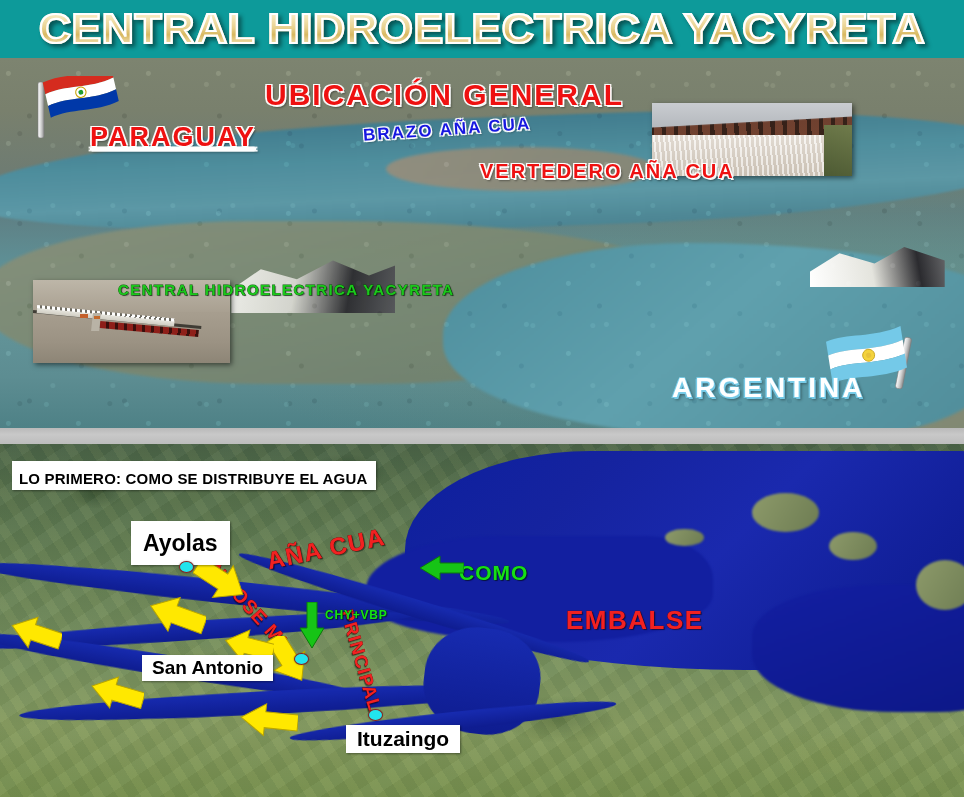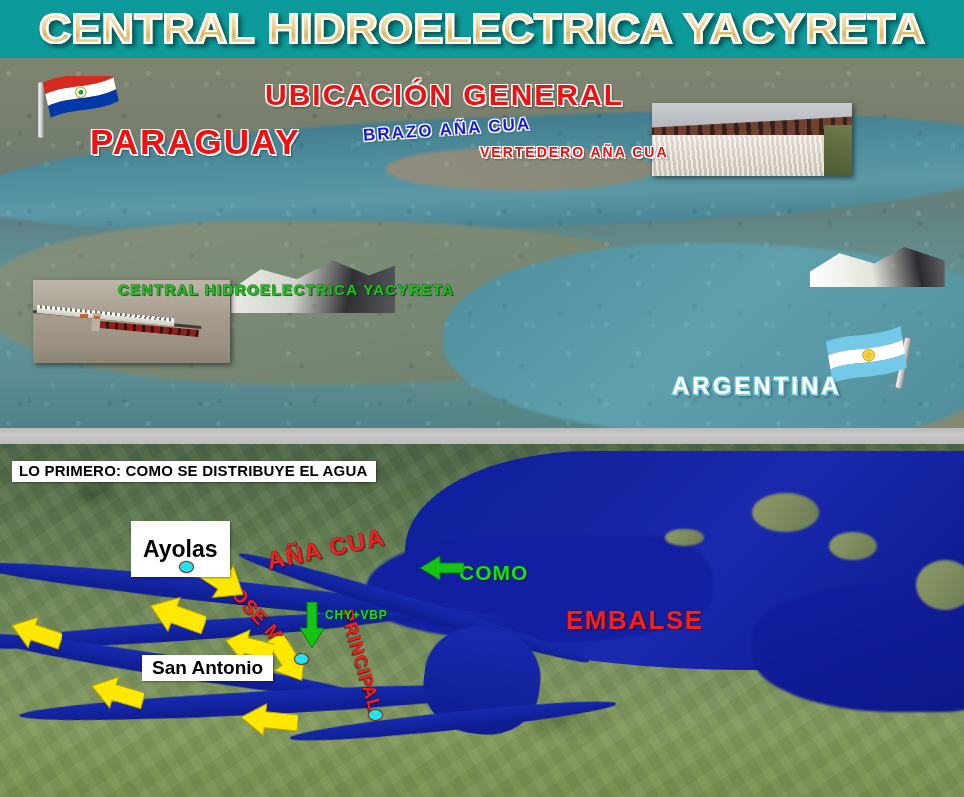--- a/index.html
+++ b/index.html
@@ -288,49 +288,49 @@
     -webkit-text-stroke: 1.3px #7fd4f0;
     paint-order: stroke fill;
     text-shadow:
        1.6px 1.6px 0 rgba(120,205,235,.95),
       -1.4px 1.4px 0 rgba(120,205,235,.8),
        2.6px 2.6px 3px rgba(0,0,0,.4);
     letter-spacing: 3px;
   }
 
   #lbl-ubicacion { left: 265px; top: 62px; font-size: 30px; margin-top: 16px; }
-  #lbl-paraguay  { left: 90px;  top: 122px; font-size: 35px; }
+  #lbl-paraguay  { left: 90px;  top: 122px; font-size: 27px; text-decoration: underline; }
   #lbl-brazo     { left: 363px; top: 120px; font-size: 17px;
                    transform: rotate(-4deg); }
-  #lbl-vertedero { left: 480px; top: 144px; font-size: 14px; }
+  #lbl-vertedero { left: 480px; top: 160px; font-size: 20px; }
   #lbl-central   { left: 118px; top: 281px; font-size: 15px;
                    color:#1bc81b; -webkit-text-stroke:.8px #0a5c0a;
                    paint-order: stroke fill; letter-spacing:1.4px;
                    text-shadow: 1.2px 1.2px 1px rgba(0,0,0,.5); }
-  #lbl-argentina { left: 672px; top: 372px; font-size: 24px; }
+  #lbl-argentina { left: 672px; top: 372px; font-size: 28px; }
 
   
   .flag { position: absolute; z-index: 25; }
   #flag-py { left: 36px; top: 76px; width: 88px; height: 62px; }
   #flag-ar { left: 824px; top: 325px; width: 92px; height: 64px; }
 
   
   .boxlabel {
     position: absolute; z-index: 32;
     background: #ffffff;
     color: #000000;
     font-weight: bold;
     font-family: "Liberation Sans", sans-serif;
     white-space: nowrap;
     line-height: 1.15;
     box-shadow: 1px 1px 2px rgba(0,0,0,.4);
   }
-  #box-primero   { left: 12px;  top: 461px; font-size: 15px; padding: 1px 9px 3px 7px;
+  #box-primero   { left: 12px;  top: 461px; font-size: 15px; padding: 9px 9px 3px 7px;
                    letter-spacing: .2px; }
-  #box-ayolas    { left: 131px; top: 521px; font-size: 23px; padding: 15px 12px; }
+  #box-ayolas    { left: 131px; top: 521px; font-size: 23px; padding: 9px 12px; }
   #box-sanantonio{ left: 142px; top: 655px; font-size: 19px; padding: 2px 10px; }
   #box-ituzaingo { left: 346px; top: 725px; font-size: 21px; padding: 2px 11px; }
 
   .red-bold {
     position: absolute; z-index: 31;
     font-weight: bold; font-family: "Liberation Sans", sans-serif;
     color: #f22121; white-space: nowrap;
     -webkit-text-stroke: .6px #7a0000;
     paint-order: stroke fill;
     text-shadow: 1.3px 1.3px 1px rgba(0,0,0,.45);
@@ -470,20 +470,21 @@
   <div class="lbl red-outline" id="lbl-ubicacion">UBICACIÓN GENERAL</div>
   <div class="lbl red-outline" id="lbl-paraguay">PARAGUAY</div>
   <div class="lbl blue-outline" id="lbl-brazo">BRAZO AÑA CUA</div>
   <div class="lbl red-outline" id="lbl-vertedero">VERTEDERO AÑA CUA</div>
   <div class="lbl" id="lbl-central">CENTRAL HIDROELECTRICA YACYRETA</div>
   <div class="lbl white-outline" id="lbl-argentina">ARGENTINA</div>
 
   <div class="boxlabel" id="box-primero">LO PRIMERO: COMO SE DISTRIBUYE EL AGUA</div>
   <div class="boxlabel" id="box-ayolas">Ayolas</div>
   <div class="boxlabel" id="box-sanantonio">San Antonio</div>
+  <div class="boxlabel" id="box-ituzaingo">Ituzaingo</div>
 
   <div class="red-bold" id="lbl-anacua">AÑA CUA</div>
   <div class="red-bold" id="lbl-sanjose">SAN JOSE MI</div>
   <div class="red-bold" id="lbl-principal">PRINCIPAL</div>
   <div class="red-bold" id="lbl-embalse">EMBALSE</div>
 
   <div class="green-bold" id="lbl-vbac">COMO</div>
   <div class="green-bold" id="lbl-chyvbp">CHY+VBP</div>
 
   <div class="dot" style="left:179px; top:561px;"></div>

